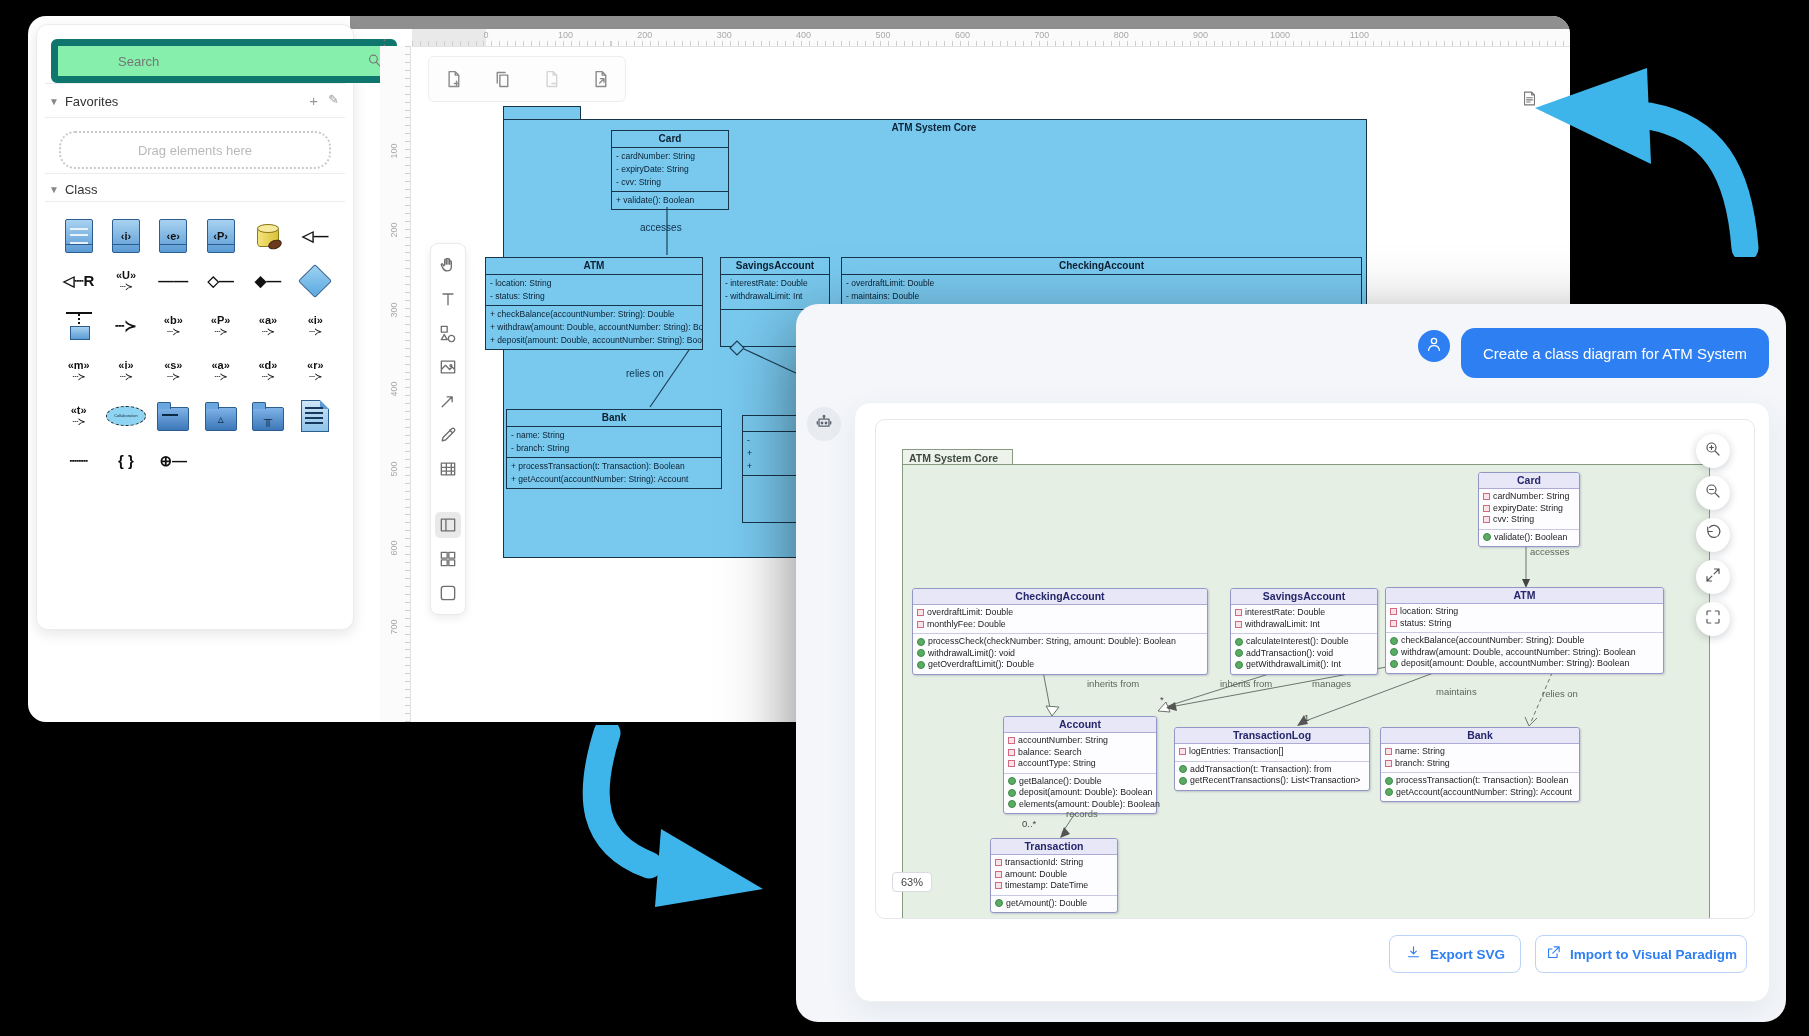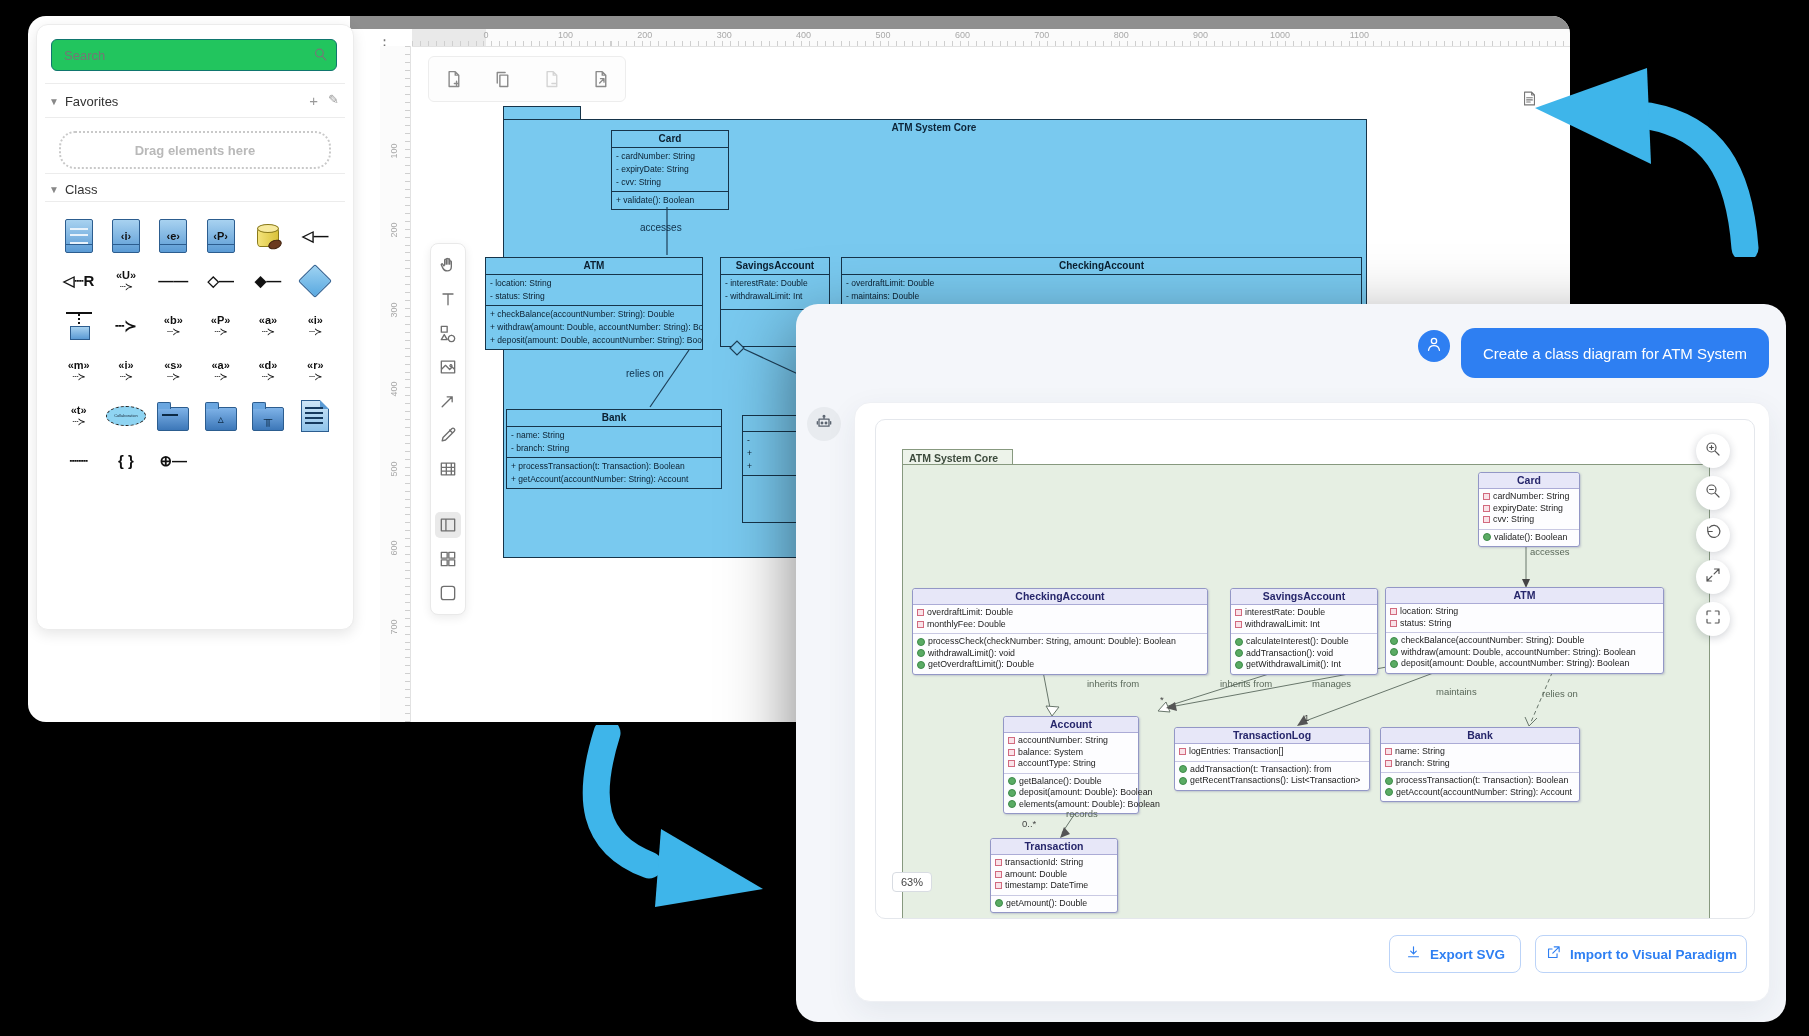--- a/index.html
+++ b/index.html
@@ -9,30 +9,30 @@
 
   
   #app-window{left:28px;top:16px;width:1542px;height:706px;background:#fff;border-radius:18px;
               box-shadow:0 12px 40px rgba(0,0,0,.55);overflow:hidden;}
   #top-strip{left:322px;top:0;width:1220px;height:13px;background:#8f8f8f;}
 
   
   #palette{left:8px;top:8px;width:316px;height:604px;background:#fff;border-radius:12px;
            border:1px solid #ececec;box-shadow:0 4px 14px rgba(0,0,0,.10);}
   #kebab{left:349px;top:22px;color:#777;font-size:15px;line-height:14px;letter-spacing:0;}
-  .searchbox{left:14px;top:14px;width:284px;height:30px;border:1px solid #0f766e;border-radius:6px;background:#22c55e;}
+  .searchbox{left:14px;top:14px;width:284px;height:30px;border:7px solid #0f766e;border-radius:6px;background:#86efac;padding-left:48px;}
   .searchbox input{border:0;outline:0;background:transparent;width:240px;height:28px;margin-left:10px;
                    font-size:13px;color:#333;font-family:"Liberation Sans",sans-serif;}
   .searchbox .sicon{position:absolute;right:7px;top:6px;}
   .sec-head{left:12px;width:292px;height:24px;display:flex;align-items:center;gap:6px;font-size:13px;color:#333;}
   .caret{color:#888;font-size:10px;}
   .sec-rule{left:8px;width:300px;height:1px;background:#ececec;}
   .fav-tools{position:absolute;right:2px;top:3px;display:flex;gap:10px;color:#999;font-size:13px;}
   #dropzone{left:22px;top:106px;width:268px;height:34px;border:2px dotted #c9c9c9;border-radius:16px;
-            display:flex;align-items:center;justify-content:center;color:#b9b9b9;font-size:13px;font-weight:bold;}
+            display:flex;align-items:center;justify-content:center;color:#b9b9b9;font-size:13px;}
   #palette-grid{left:18px;top:188px;width:284px;display:grid;grid-template-columns:repeat(6,1fr);
                 grid-auto-rows:45px;justify-items:center;align-items:center;}
   .pcell{width:42px;height:42px;display:flex;align-items:center;justify-content:center;cursor:pointer;}
   .pb{width:26px;height:32px;background:linear-gradient(180deg,#a8d2f0 0%,#5b9bd5 100%);
       border:1px solid #2c5d8f;border-radius:2px;position:relative;display:flex;align-items:center;justify-content:center;
       font-weight:bold;color:#111;font-size:11px;}
   .pb::after{content:"";position:absolute;left:0;right:0;bottom:7px;height:1px;background:#2c5d8f;}
   .pb.lines::before{content:"";position:absolute;left:4px;right:4px;top:8px;height:2px;background:#e8f2fb;
                     box-shadow:0 6px 0 #e8f2fb, 0 14px 0 #e8f2fb;}
   .glyph{font-size:15px;color:#111;font-weight:bold;white-space:nowrap;}
@@ -636,30 +636,30 @@
               <div class="p-row">
                 <span class="p-ico op"></span>
                 <span>withdraw(amount: Double, accountNumber: String): Boolean</span>
               </div>
               <div class="p-row">
                 <span class="p-ico op"></span>
                 <span>deposit(amount: Double, accountNumber: String): Boolean</span>
               </div>
             </div>
         </div>
-        <div class="pcls abs" style="left:127px;top:296px;width:136px">
+        <div class="pcls abs" style="left:127px;top:296px;width:154px">
           <div class="pc-title">Account</div>
           <div class="pc-attrs">
               <div class="p-row">
                 <span class="p-ico attr"></span>
                 <span>accountNumber: String</span>
               </div>
               <div class="p-row">
                 <span class="p-ico attr"></span>
-                <span>balance: System</span>
+                <span>balance: Search</span>
               </div>
               <div class="p-row">
                 <span class="p-ico attr"></span>
                 <span>accountType: String</span>
               </div>
             </div>
           <div class="pc-ops">
               <div class="p-row">
                 <span class="p-ico op"></span>
                 <span>getBalance(): Double</span>

